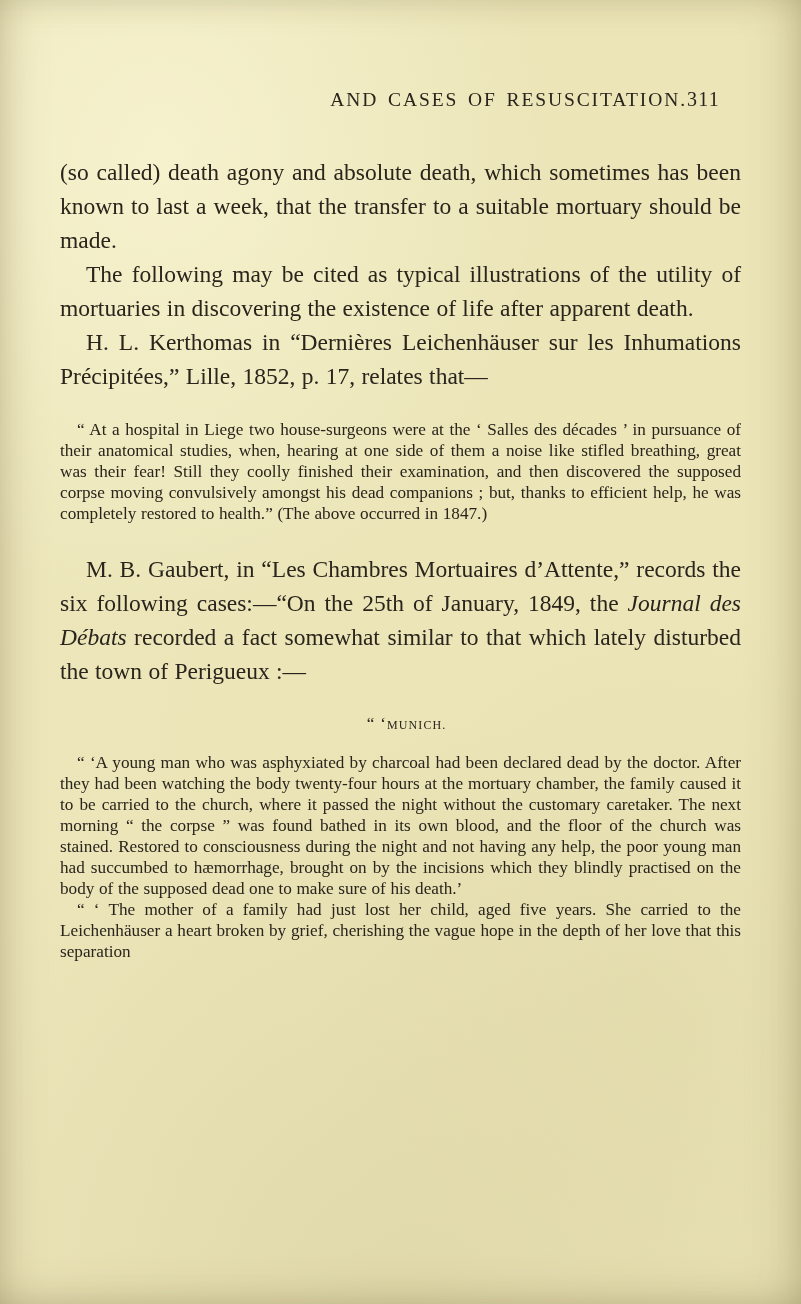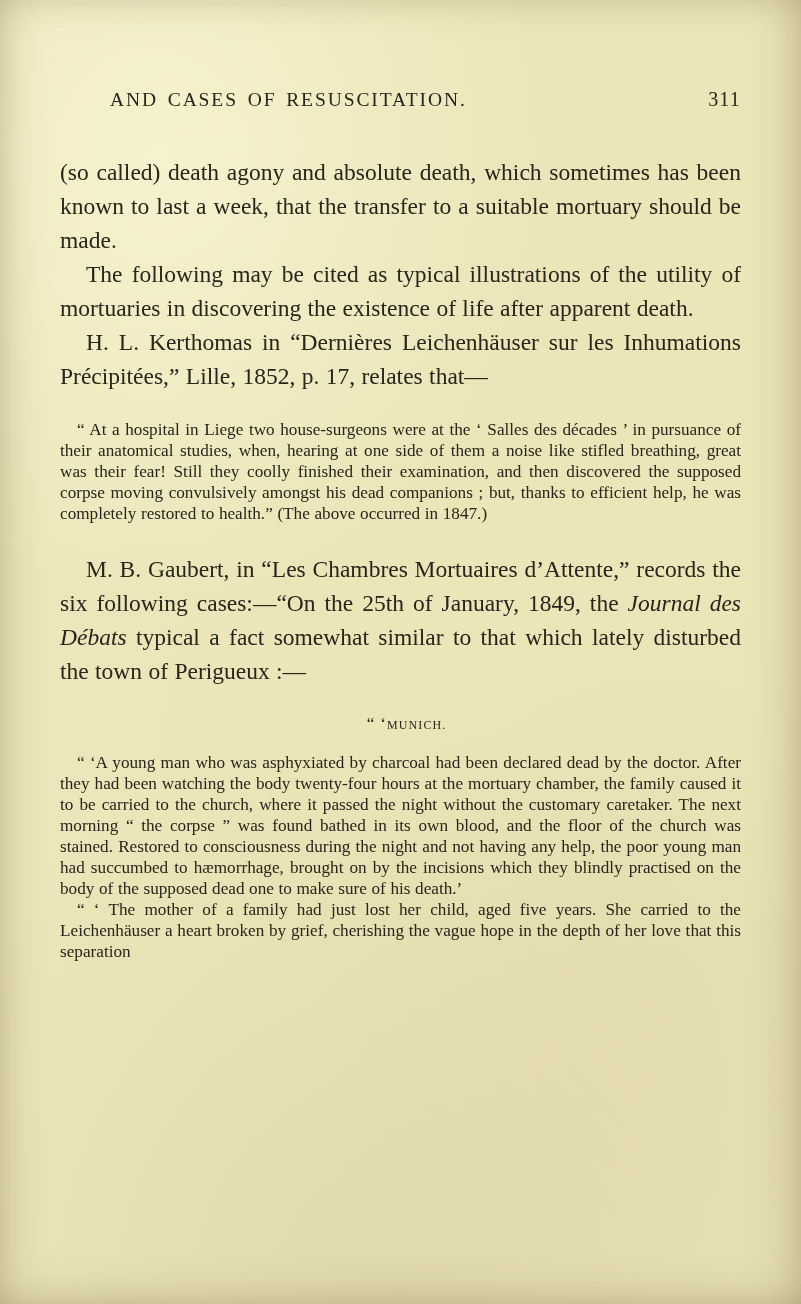--- a/index.html
+++ b/index.html
@@ -50,33 +50,32 @@
   
   .running-head {
     display: flex;
     align-items: baseline;
     margin: 0;
     padding-top: 88px;
     height: 30px;
   }
   .running-head .rh-title {
     flex: 1 1 auto;
-    text-align: left;
+    text-align: right;
     font-size: 19.5px;
     letter-spacing: 1.9px;
     word-spacing: 3px;
     padding-left: 50px;
     white-space: nowrap;
   }
   .running-head .rh-folio {
     flex: 0 0 auto;
     font-size: 20px;
     letter-spacing: 1.2px;
     min-width: 54px;
-    text-align: right;
   }
 
   
   .body-block {
     margin-top: 37px;
   }
   p.body-para {
     margin: 0;
     font-size: 23.5px;
     line-height: 34px;
@@ -145,21 +144,21 @@
 
   </div>
 
   <div class="extract">
     <p class="extract-para indented">“ At a hospital in Liege two house-surgeons were at the ‘ Salles des décades ’ in pursuance of their anatomical studies, when, hearing at one side of them a noise like stifled breathing, great was their fear! Still they coolly finished their examination, and then discovered the supposed corpse moving convulsively amongst his dead companions ; but, thanks to efficient help, he was completely restored to health.”   (The above occurred in 1847.)</p>
   </div>
 
   <div class="spacer-lg"></div>
 
   <div class="body-block" style="margin-top:0">
-    <p class="body-para indented"><span>M. B. Gaubert, in “Les Chambres Mortuaires d’Attente,” records the six following cases:—“On the 25th of January, 1849, the </span><em>Journal des Débats</em><span> typical a fact somewhat similar to that which lately disturbed the town of Perigueux :—</span></p>
+    <p class="body-para indented"><span>M. B. Gaubert, in “Les Chambres Mortuaires d’Attente,” records the six following cases:—“On the 25th of January, 1849, the </span><em>Journal des Débats</em><span> recorded a fact somewhat similar to that which lately disturbed the town of Perigueux :—</span></p>
   </div>
 
   <div class="subhead"><span>“ ‘</span><span class="sc">MUNICH.</span></div>
 
   <div class="extract" style="margin-top:10px">
     <p class="extract-para indented">“ ‘A young man who was asphyxiated by charcoal had been declared dead by the doctor. After they had been watching the body twenty-four hours at the mortuary chamber, the family caused it to be carried to the church, where it passed the night without the customary caretaker. The next morning “ the corpse ” was found bathed in its own blood, and the floor of the church was stained. Restored to consciousness during the night and not having any help, the poor young man had succumbed to hæmorrhage, brought on by the incisions which they blindly practised on the body of the supposed dead one to make sure of his death.’</p>
     <p class="extract-para indented">“ ‘ The mother of a family had just lost her child, aged five years. She carried to the Leichenhäuser a heart broken by grief, cherishing the vague hope in the depth of her love that this separation</p>
   </div>
 
 </div>

